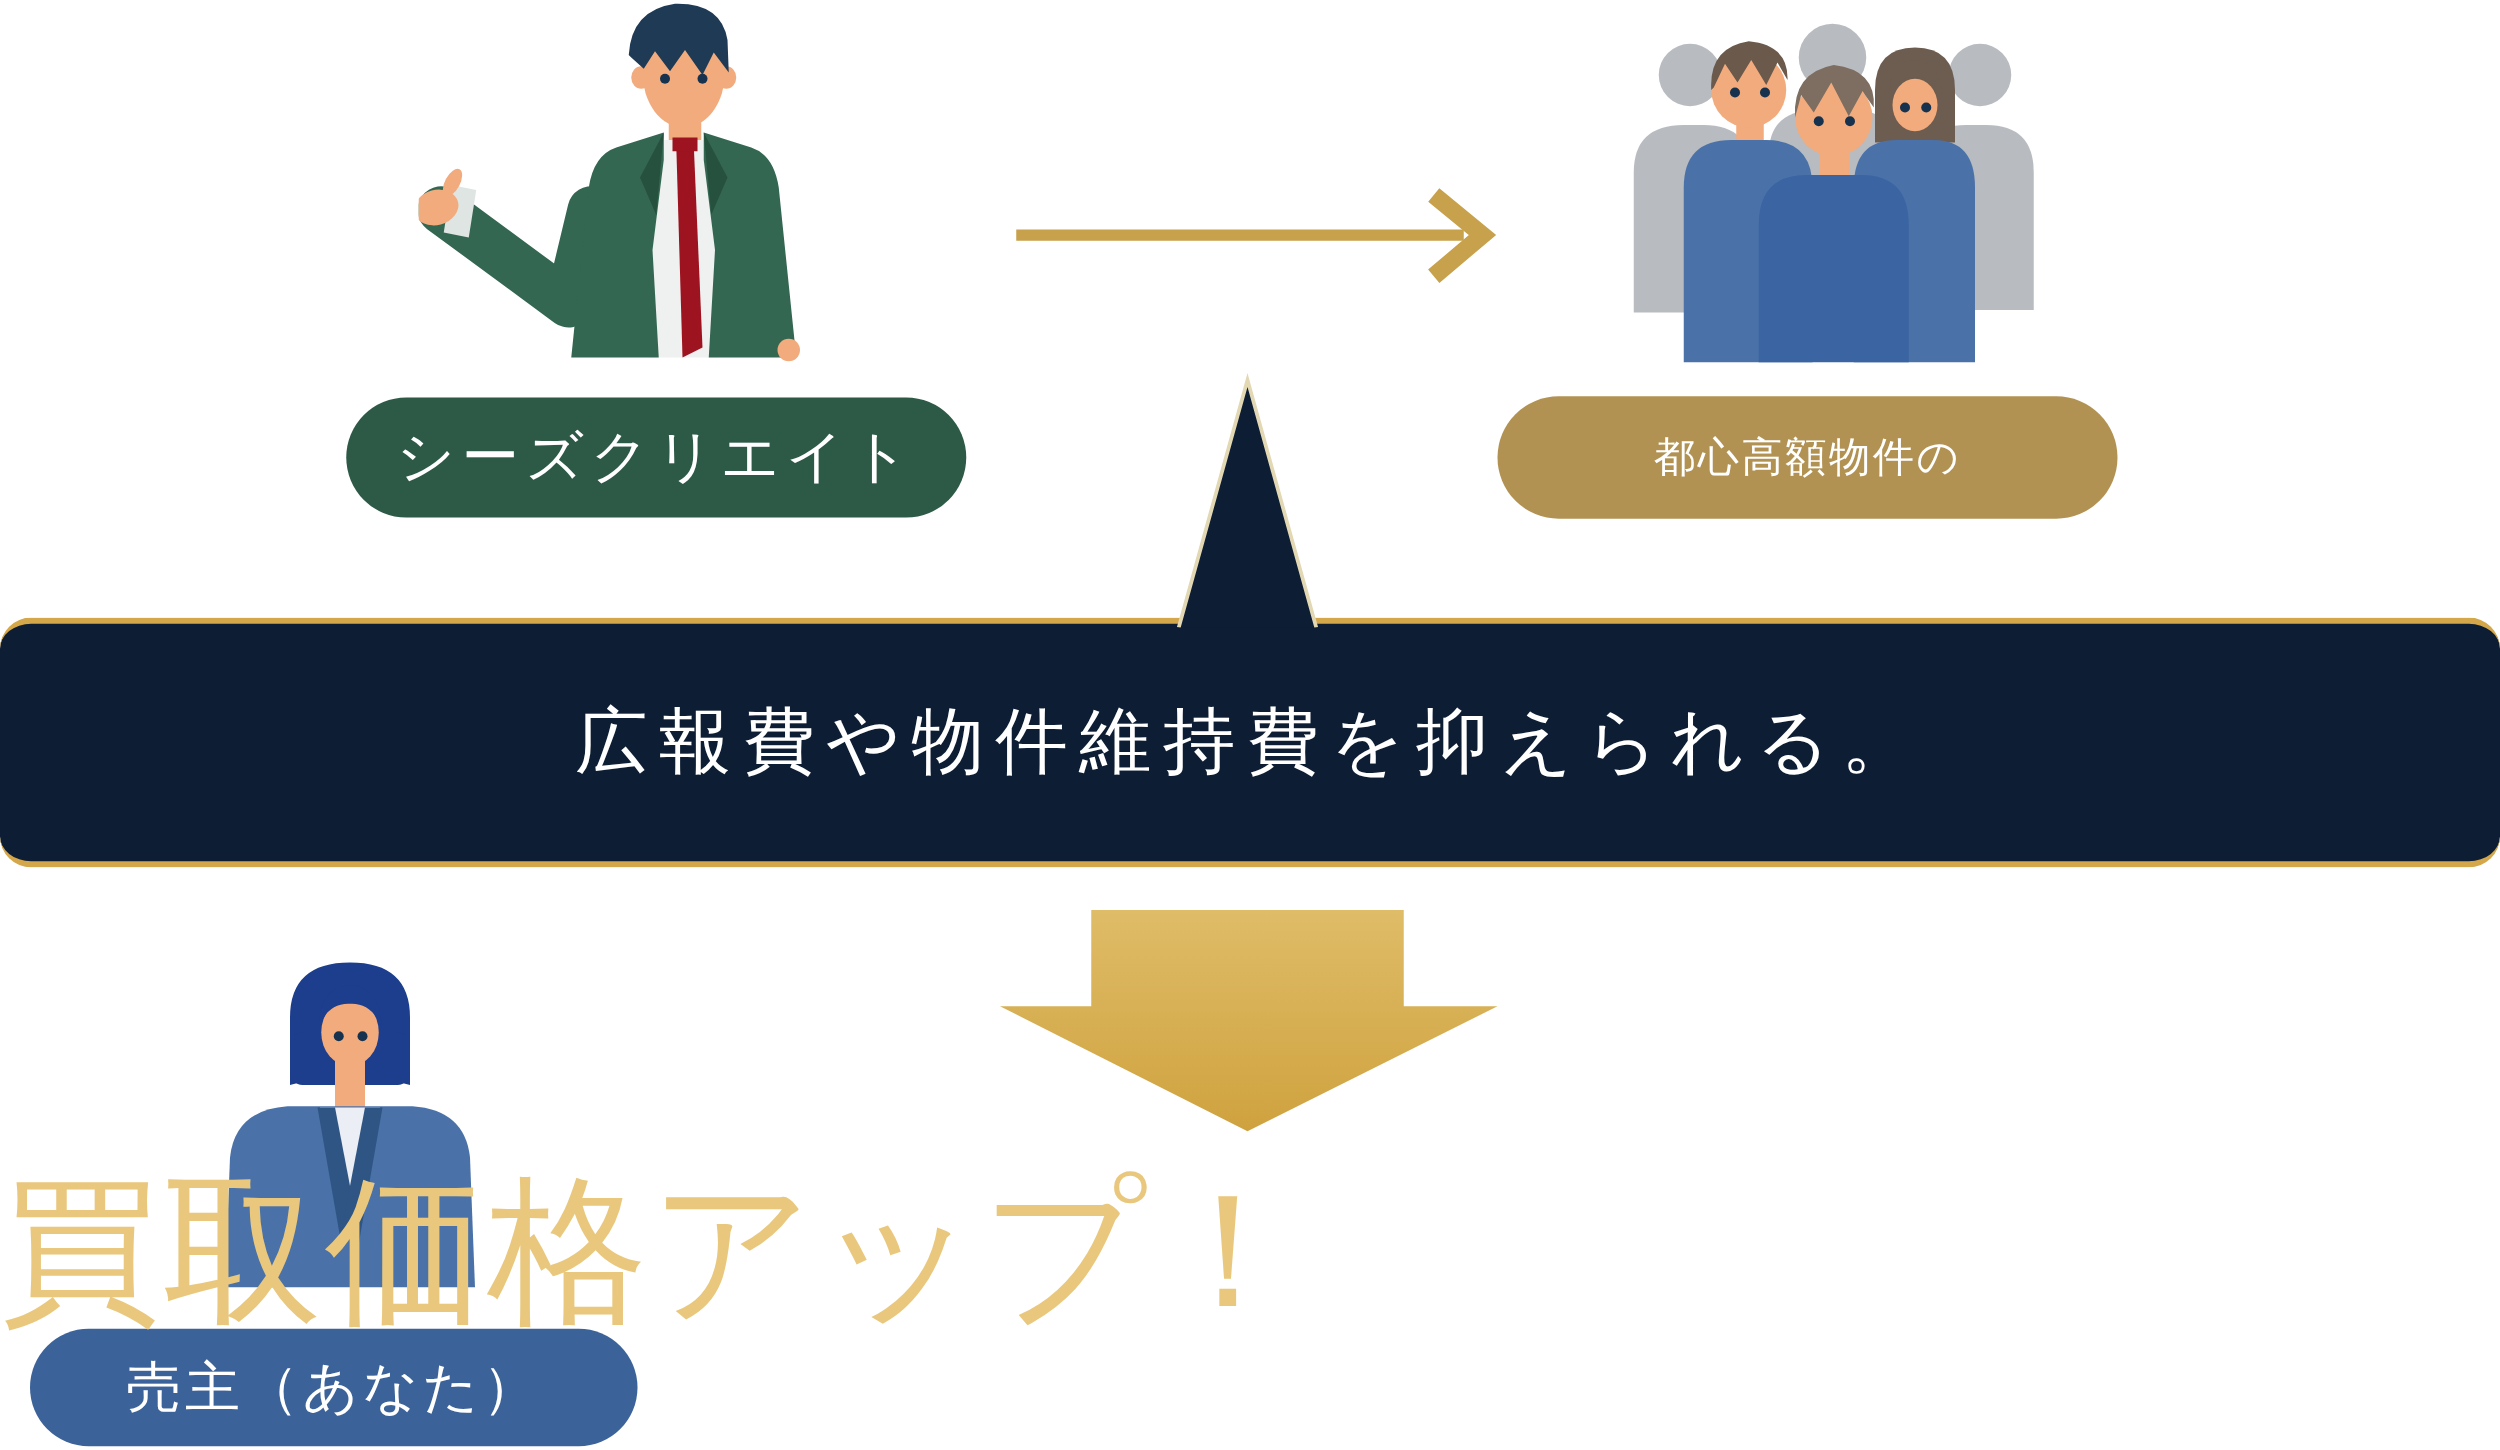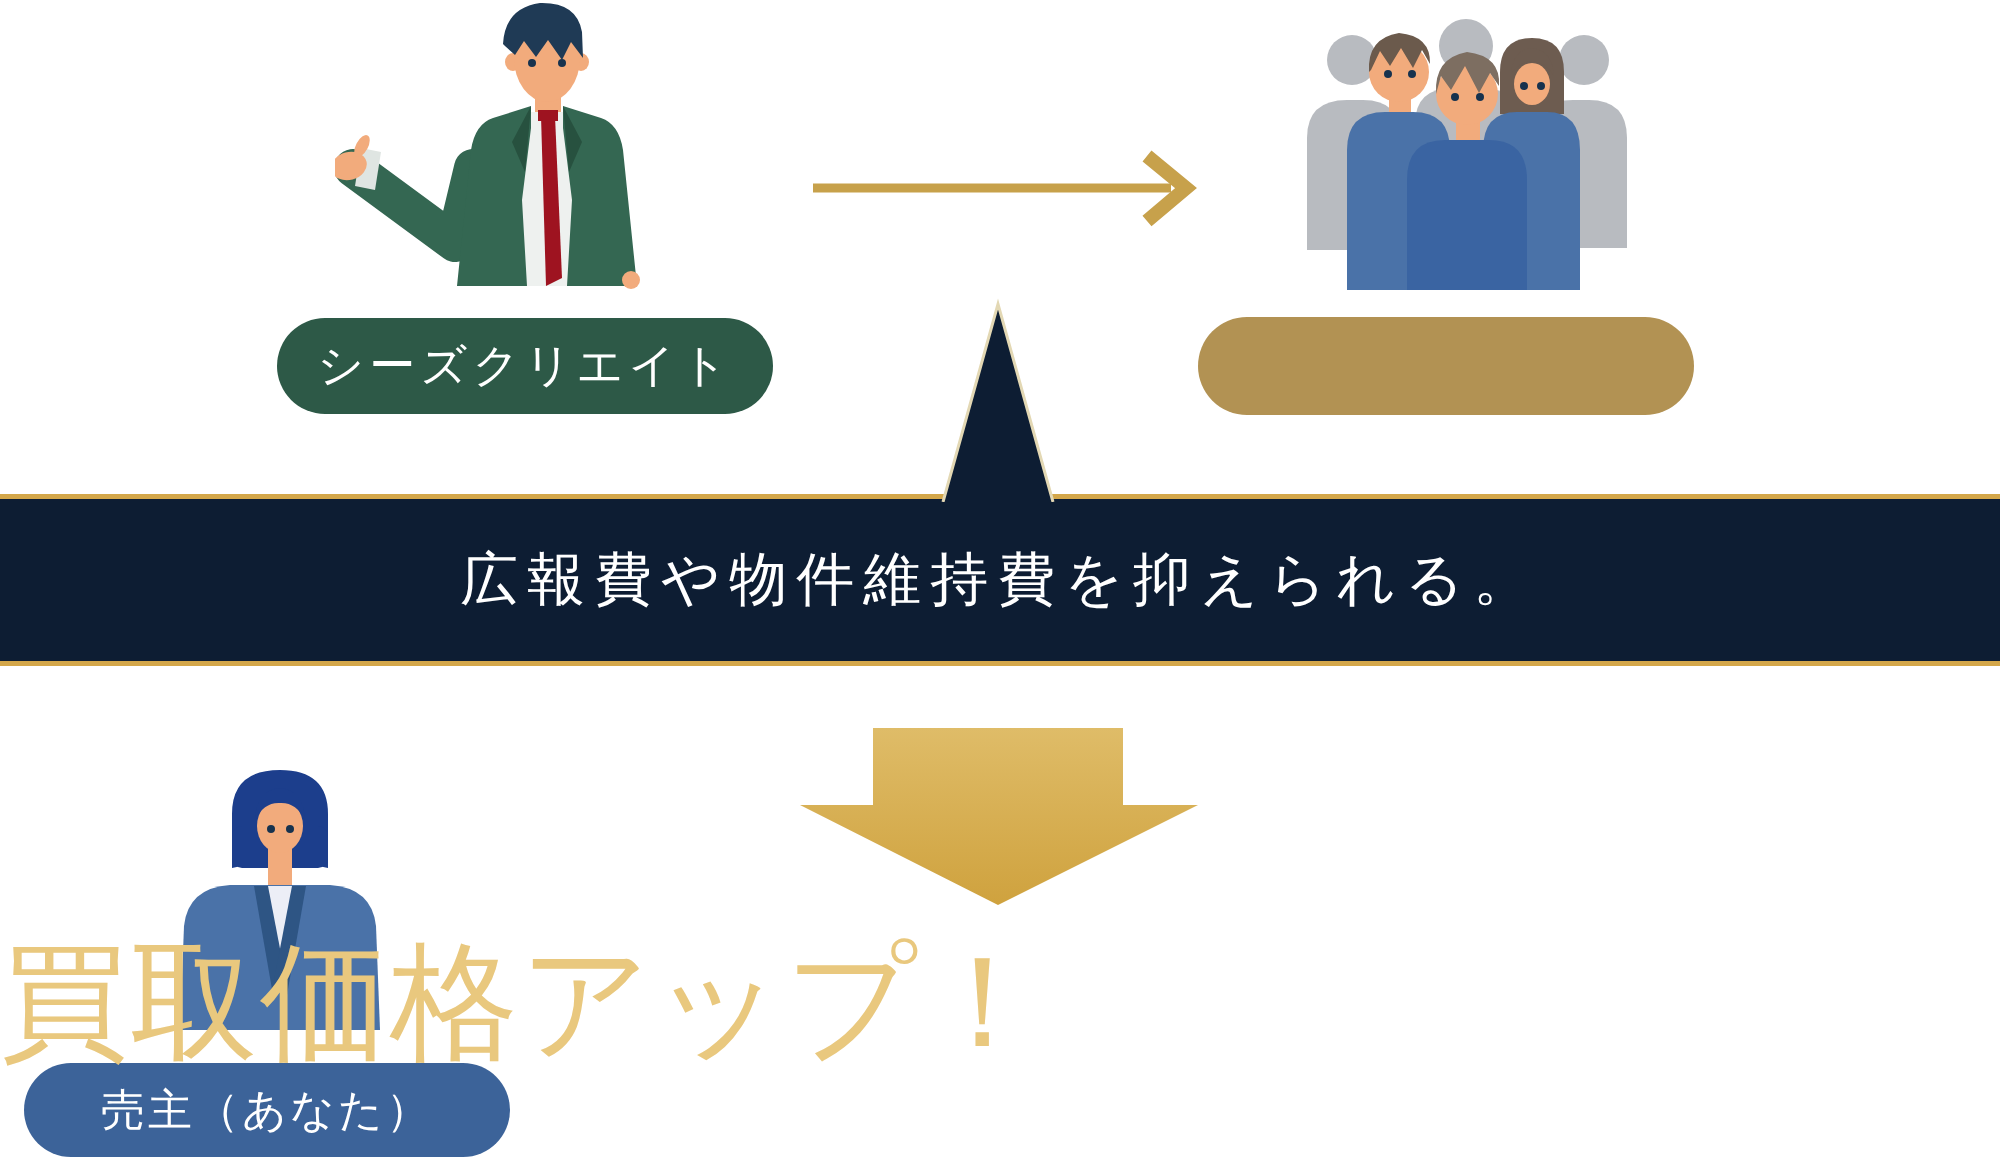--- a/index.html
+++ b/index.html
@@ -13,24 +13,24 @@
     position:absolute;display:flex;align-items:center;justify-content:center;
     color:#ffffff;text-align:center;border-radius:999px;
   }
   .pill-green{left:277px;top:318px;width:496px;height:96px;background:var(--green);
     font-size:46px;letter-spacing:5px;}
   .pill-gold{left:1198px;top:317px;width:496px;height:98px;background:var(--gold);
     font-size:33px;line-height:1.32;letter-spacing:2px;flex-direction:column;}
   .pill-blue{left:24px;top:1063px;width:486px;height:94px;background:var(--blue);
     font-size:44px;letter-spacing:3px;}
   .banner{
-    position:absolute;left:0;top:494px;width:2000px;height:172px;
+    position:absolute;left:0;top:494px;width:2000px;height:200px;
     background:var(--navy);border-top:5px solid var(--gold-border);
     border-bottom:5px solid var(--gold-border);box-sizing:border-box;
-    display:flex;align-items:center;justify-content:center;
+    display:flex;align-items:center;justify-content:center;border-radius:25px;
   }
   .banner-text{color:#ffffff;font-size:58px;letter-spacing:9px;white-space:nowrap;}
   .merge-triangle{position:absolute;left:938px;top:296px;}
   .flow-arrow{position:absolute;left:805px;top:140px;}
   .down-arrow{position:absolute;left:795px;top:725px;}
   .big-message{
     position:absolute;left:0;top:932px;width:2000px;text-align:left;
     font-size:128px;line-height:1.1;color:var(--gold-text);letter-spacing:2px;
     white-space:nowrap;
   }
@@ -102,20 +102,21 @@
   <svg class="flow-arrow" width="395" height="95" viewBox="0 0 395 95">
     <path d="M8,48 L366,48" stroke="var(--gold-accent)" stroke-width="9" fill="none"></path>
     <path d="M342,16 L381,48 L342,81" stroke="var(--gold-accent)" stroke-width="14" fill="none"></path>
   </svg>
 
   <div class="pill pill-green">
     <span>シーズクリエイト</span>
   </div>
 
   <div class="pill pill-gold">
+    <span>都心高額物件の</span>
   </div>
 
   <div class="banner">
     <span class="banner-text">広報費や物件維持費を抑えられる。</span>
   </div>
 
   <svg class="merge-triangle" width="120" height="206" viewBox="0 0 120 206">
     <path d="M5,206 L60,8 L115,206 Z" fill="var(--navy)"></path>
     <path d="M5,206 L60,8 L115,206" fill="none" stroke="#e3d8b4" stroke-width="3"></path>
   </svg>

